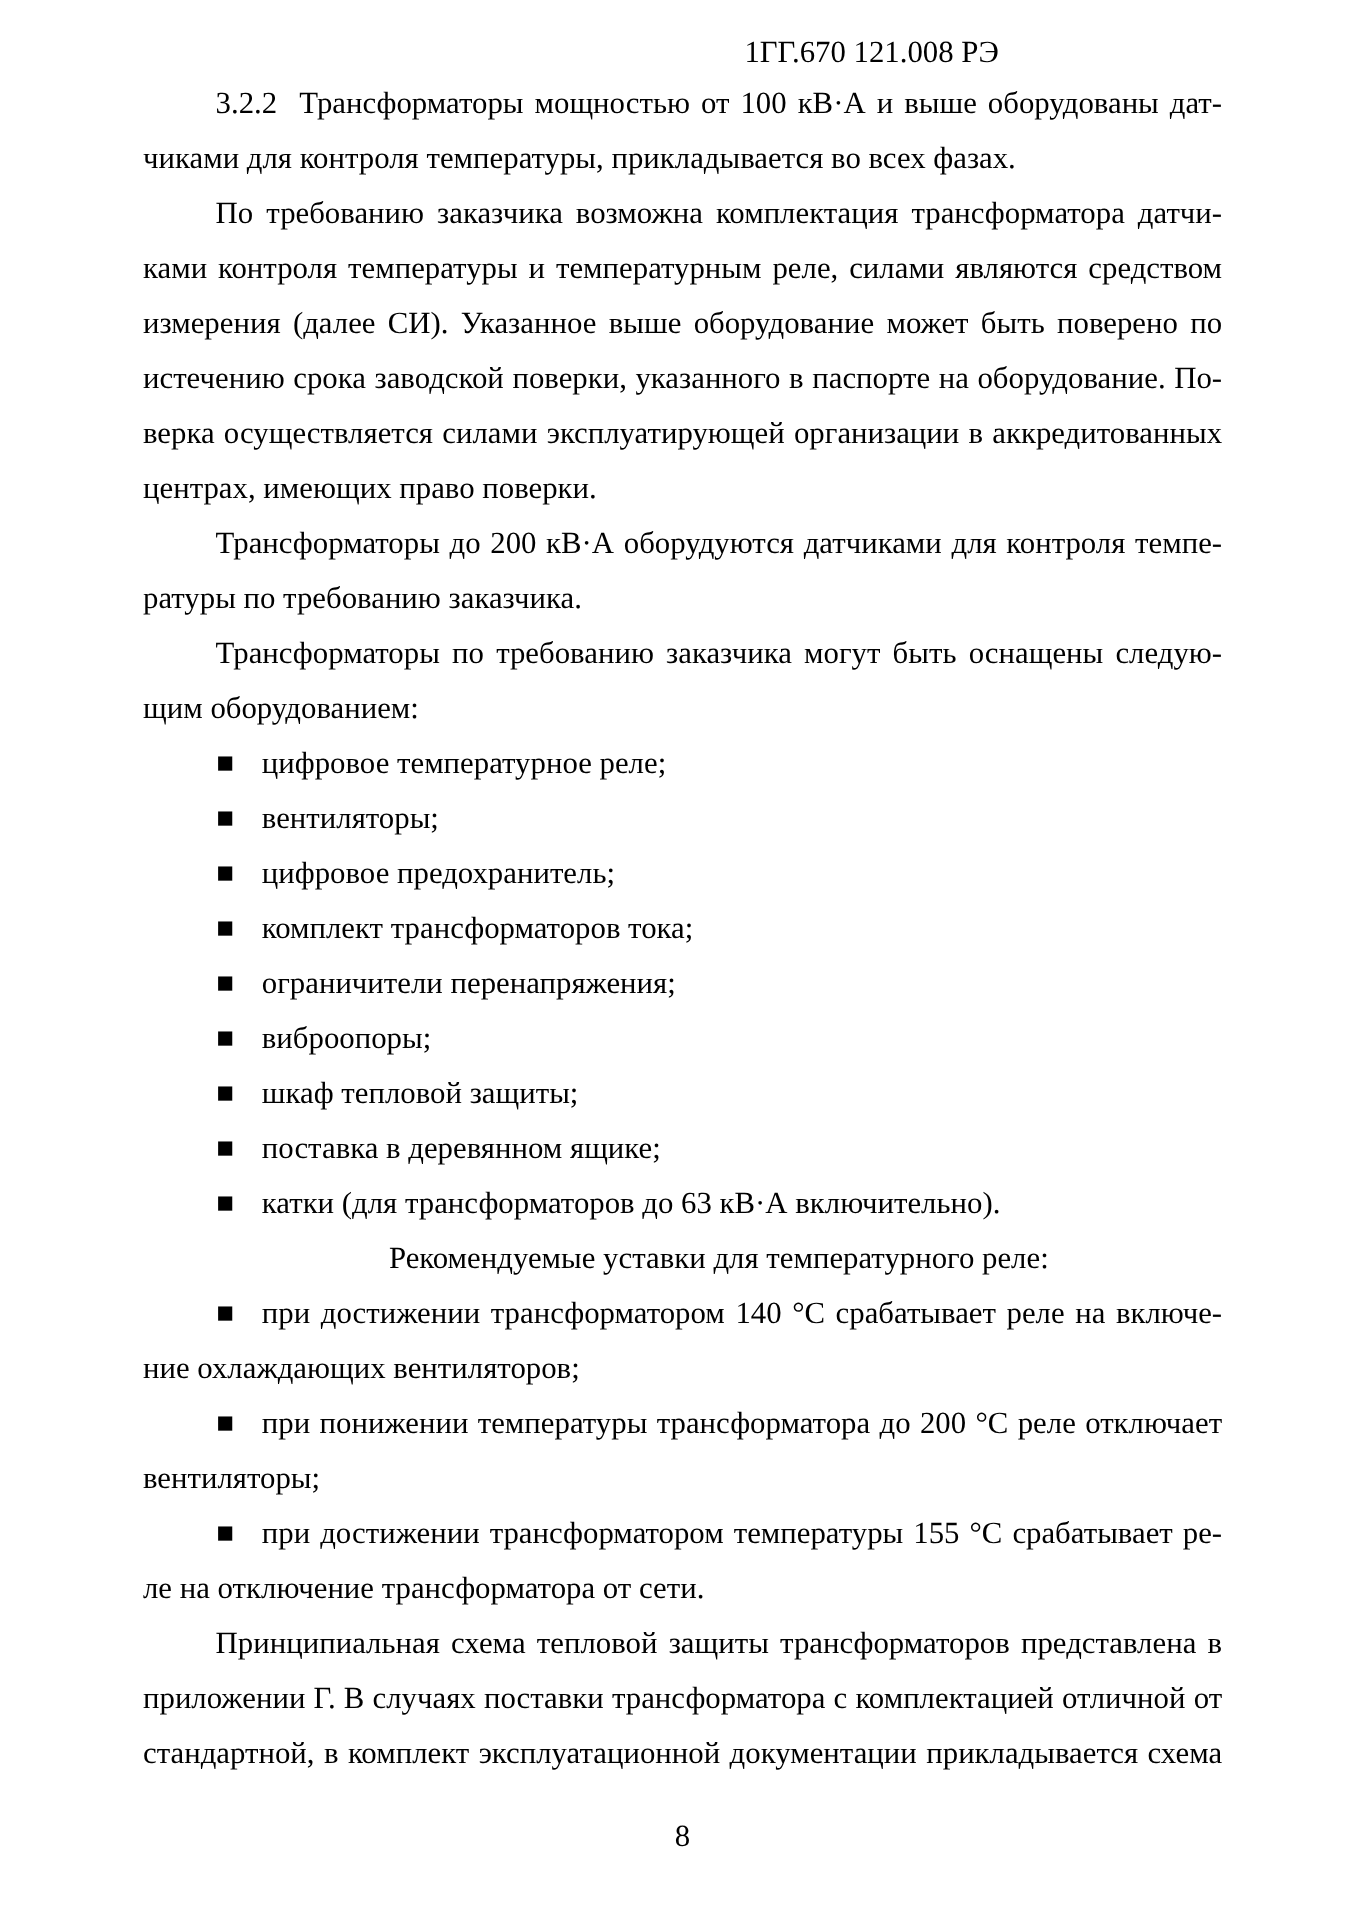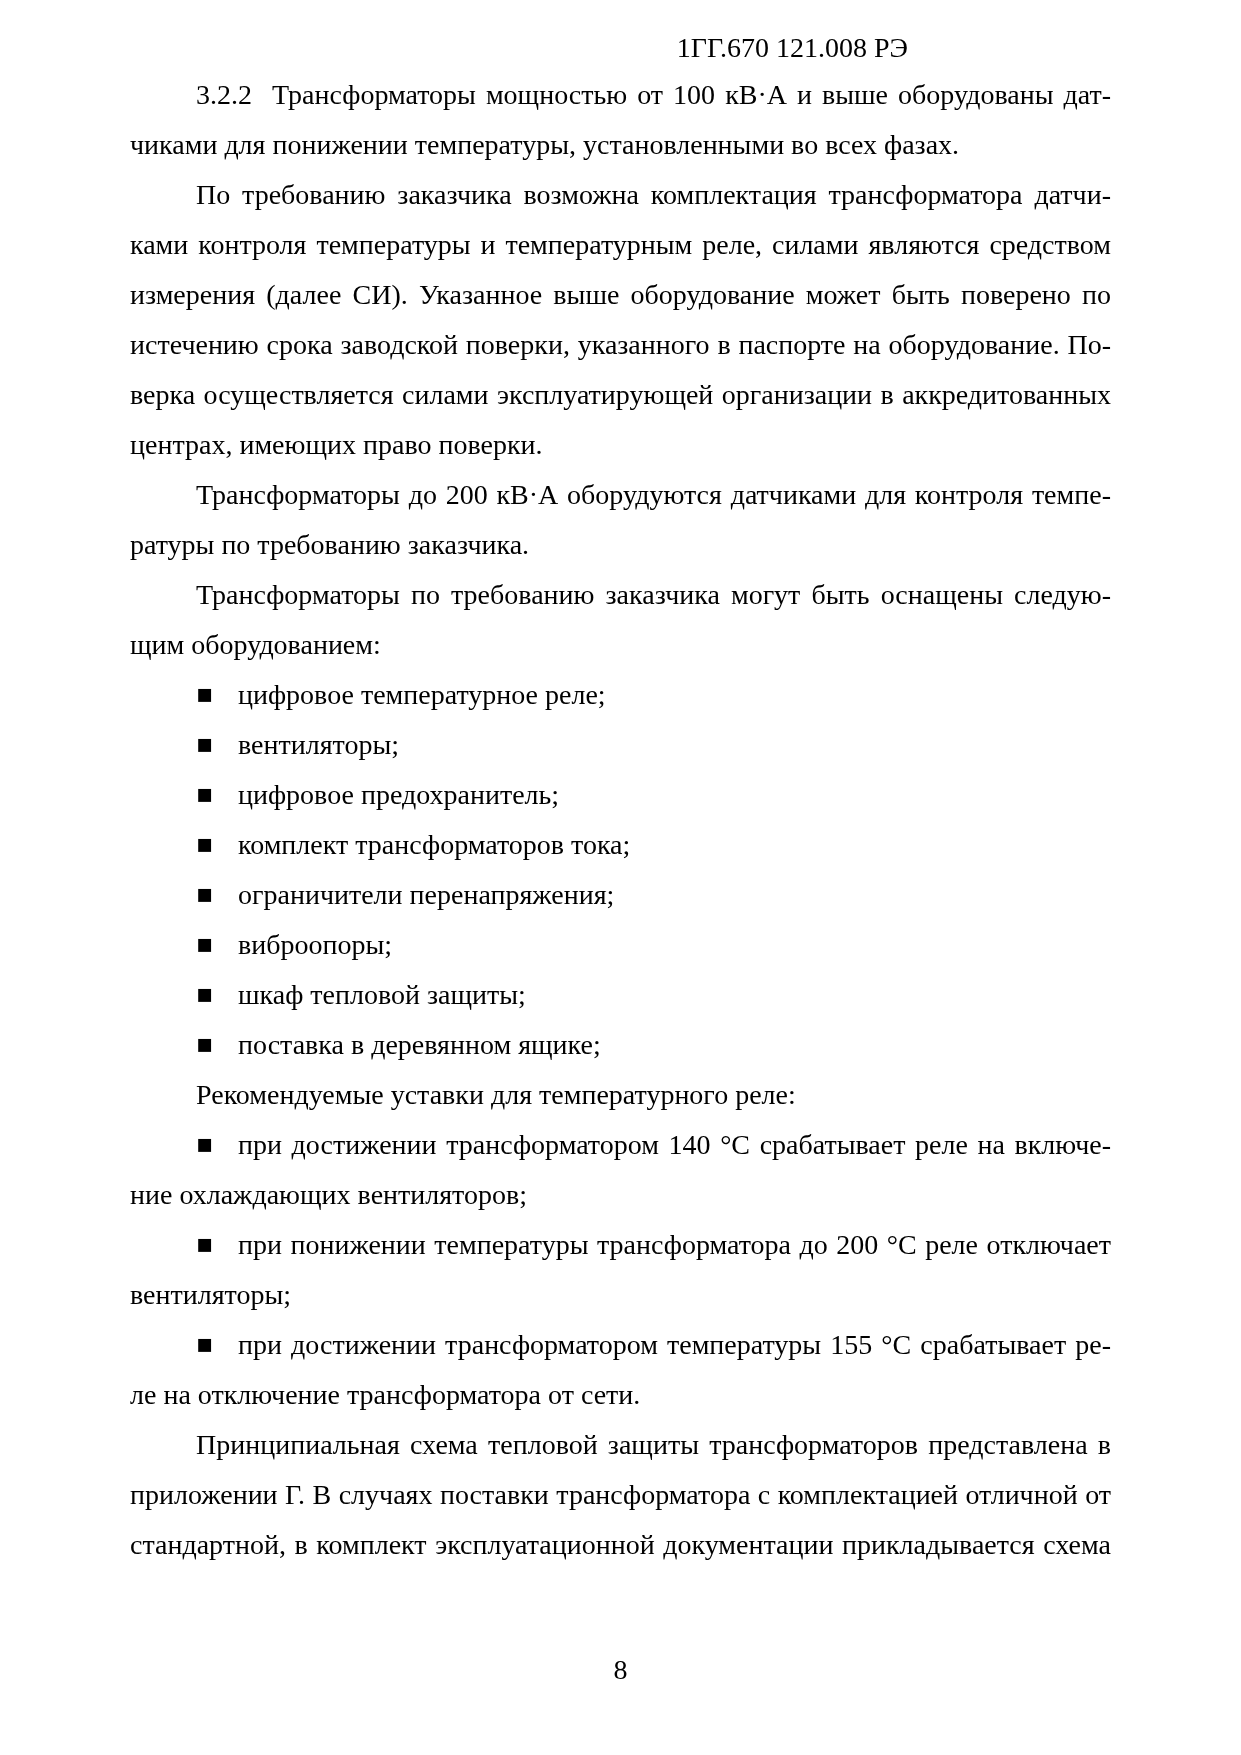--- a/index.html
+++ b/index.html
@@ -37,20 +37,21 @@
   .line {
     font-size: 28px;
     line-height: 50px;
     min-height: 50px;
     white-space: normal;
   }
   
   .line.indent-justify,
   .line.indent-plain {
     text-indent: 66px;
+    text-align: center;
   }
   
   .line.indent-justify,
   .line.justify,
   .line.bullet-justify {
     text-align: justify;
     text-align-last: justify;
   }
   
   .line.bullet,
@@ -76,21 +77,21 @@
 </style>
 </head>
 <body>
 
 <div class="page">
   <div class="doc-header">1ГГ.670 121.008 РЭ</div>
 
   <main class="doc-body">
       <div>
         <div class="line indent-justify"><span>3.2.2&nbsp; Трансформаторы мощностью от 100 кВ·А и выше оборудованы дат-</span></div>
-        <div class="line plain"><span>чиками для понижении температуры, установленными во всех фазах.</span></div>
+        <div class="line plain"><span>чиками для контроля температуры, прикладывается во всех фазах.</span></div>
       </div>
       <div>
         <div class="line indent-justify"><span>По требованию заказчика возможна комплектация трансформатора датчи-</span></div>
         <div class="line justify"><span>ками контроля температуры и температурным реле, силами являются средством</span></div>
         <div class="line justify"><span>измерения (далее СИ). Указанное выше оборудование может быть поверено по</span></div>
         <div class="line justify"><span>истечению срока заводской поверки, указанного в паспорте на оборудование. По-</span></div>
         <div class="line justify"><span>верка осуществляется силами эксплуатирующей организации в аккредитованных</span></div>
         <div class="line plain"><span>центрах, имеющих право поверки.</span></div>
       </div>
       <div>
@@ -103,20 +104,21 @@
       </div>
       <div>
         <div class="line bullet"><span class="bullet-marker">▪</span><span>цифровое температурное реле;</span></div>
         <div class="line bullet"><span class="bullet-marker">▪</span><span>вентиляторы;</span></div>
         <div class="line bullet"><span class="bullet-marker">▪</span><span>цифровое предохранитель;</span></div>
         <div class="line bullet"><span class="bullet-marker">▪</span><span>комплект трансформаторов тока;</span></div>
         <div class="line bullet"><span class="bullet-marker">▪</span><span>ограничители перенапряжения;</span></div>
         <div class="line bullet"><span class="bullet-marker">▪</span><span>виброопоры;</span></div>
         <div class="line bullet"><span class="bullet-marker">▪</span><span>шкаф тепловой защиты;</span></div>
         <div class="line bullet"><span class="bullet-marker">▪</span><span>поставка в деревянном ящике;</span></div>
+        <div class="line bullet"><span class="bullet-marker">▪</span><span>катки (для трансформаторов до 63 кВ·А включительно).</span></div>
       </div>
       <div>
         <div class="line indent-plain"><span>Рекомендуемые уставки для температурного реле:</span></div>
       </div>
       <div>
         <div class="line bullet-justify"><span class="bullet-marker">▪</span><span>при достижении трансформатором 140 °С срабатывает реле на включе-</span></div>
         <div class="line plain"><span>ние охлаждающих вентиляторов;</span></div>
         <div class="line bullet-justify"><span class="bullet-marker">▪</span><span>при понижении температуры трансформатора до 200 °С реле отключает</span></div>
         <div class="line plain"><span>вентиляторы;</span></div>
         <div class="line bullet-justify"><span class="bullet-marker">▪</span><span>при достижении трансформатором температуры 155 °С срабатывает ре-</span></div>

